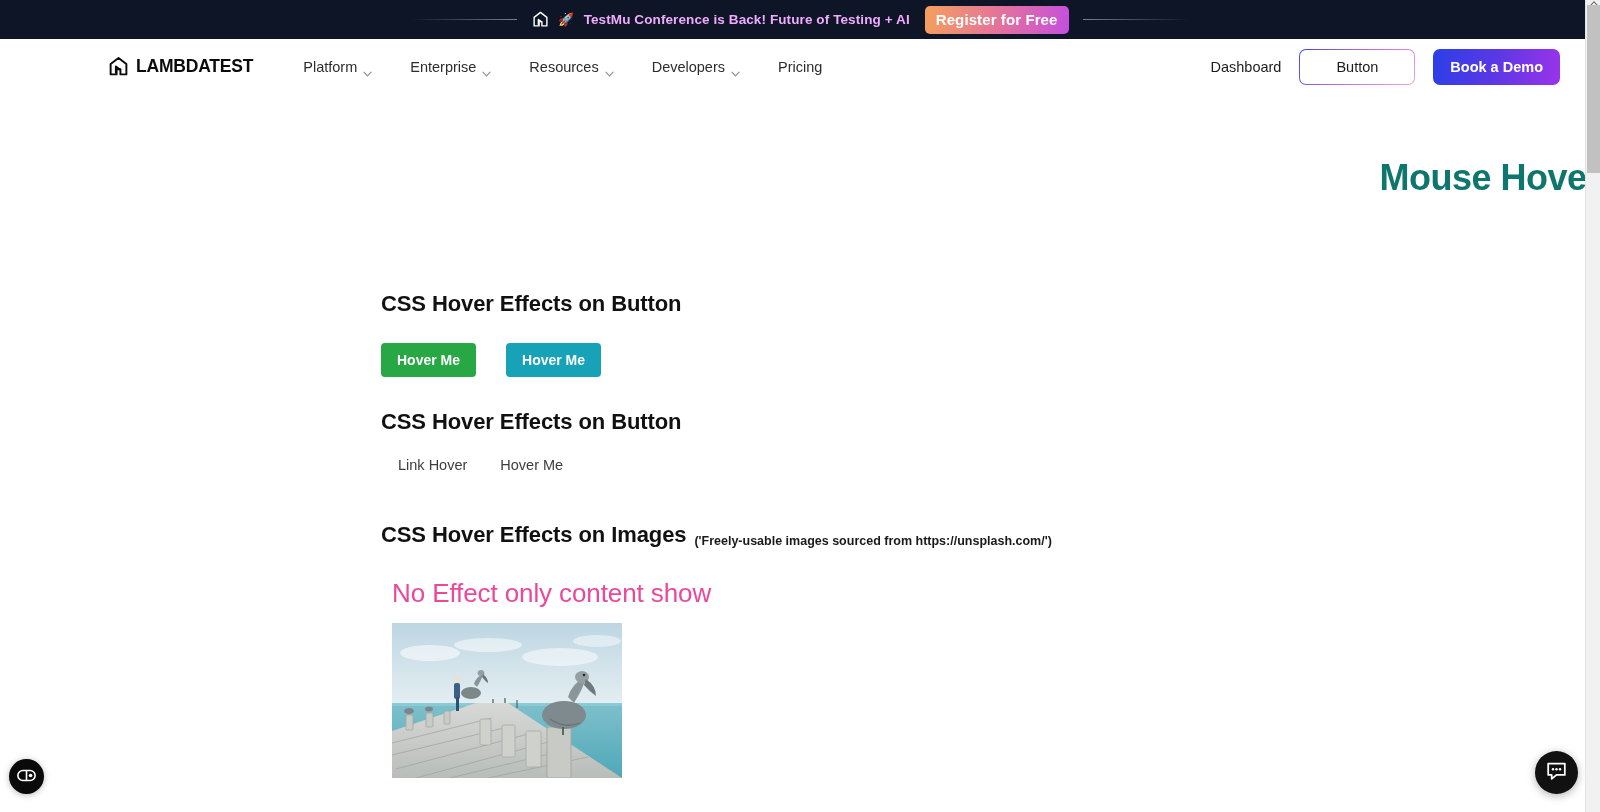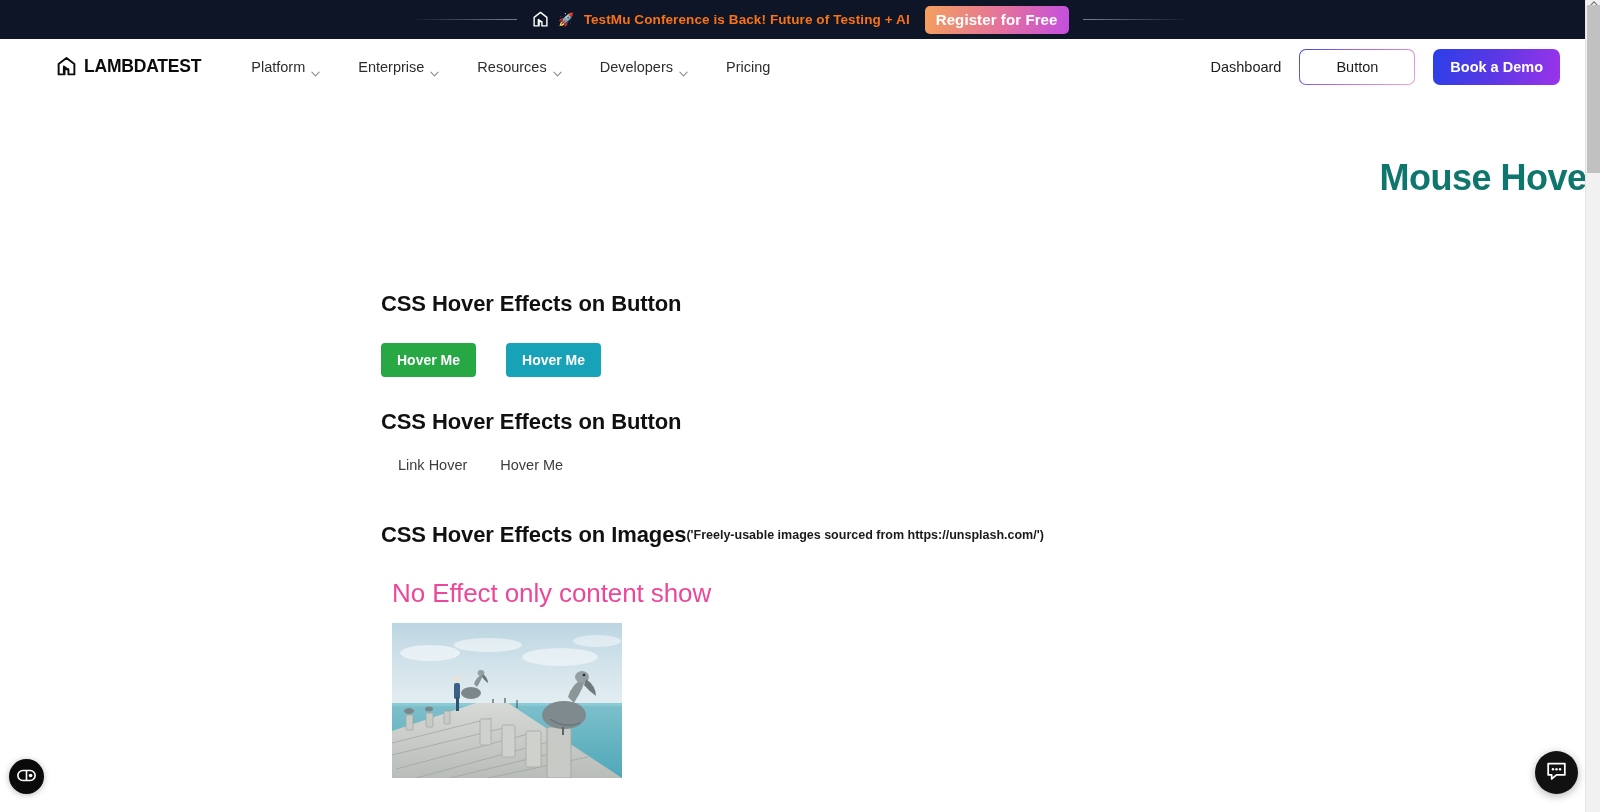--- a/index.html
+++ b/index.html
@@ -39,21 +39,21 @@
     background: linear-gradient(to left, rgba(255,255,255,0.02), rgba(255,255,255,0.45));
     margin-right: 0;
     margin-left: 14px;
   }
   .promo-logo-mark {
     width: 18px; height: 18px;
     display: inline-flex; align-items: center; justify-content: center;
   }
   .promo-rocket { font-size: 13px; line-height: 1; }
   .promo-text {
-    color: #f97316;
+    color: #f0abfc;
     font-size: 13.5px;
     font-weight: 700;
     letter-spacing: 0.1px;
     white-space: nowrap;
   }
   .register-btn {
     margin-left: 6px;
     background: linear-gradient(100deg, #f4a05c 0%, #e2709f 55%, #c44ee0 100%);
     color: #ffffff;
     font-size: 15px;
@@ -64,21 +64,21 @@
     cursor: pointer;
     white-space: nowrap;
     letter-spacing: 0.1px;
   }
 
   
   .main-nav {
     height: 55px;
     display: flex;
     align-items: center;
-    padding: 0 40px 0 56px;
+    padding: 0 40px 0 108px;
     background: #ffffff;
   }
   .brand {
     display: flex;
     align-items: center;
     gap: 7px;
     cursor: pointer;
     margin-right: 37px;
   }
   .brand-mark { width: 21px; height: 21px; display: block; }
@@ -159,21 +159,22 @@
   }
   .section-heading {
     font-size: 22px;
     font-weight: 700;
     color: #111111;
     margin: 0;
     letter-spacing: -0.1px;
   }
   .hdr-images {
     display: flex;
-    align-items: center;
+    align-items: flex-end;
+    gap: 8px;
     margin-top: 46px;
   }
   .images-note {
     font-size: 12.5px;
     font-weight: 700;
     color: #1a1a1a;
     white-space: nowrap;
   }
 
   .btn-row {

